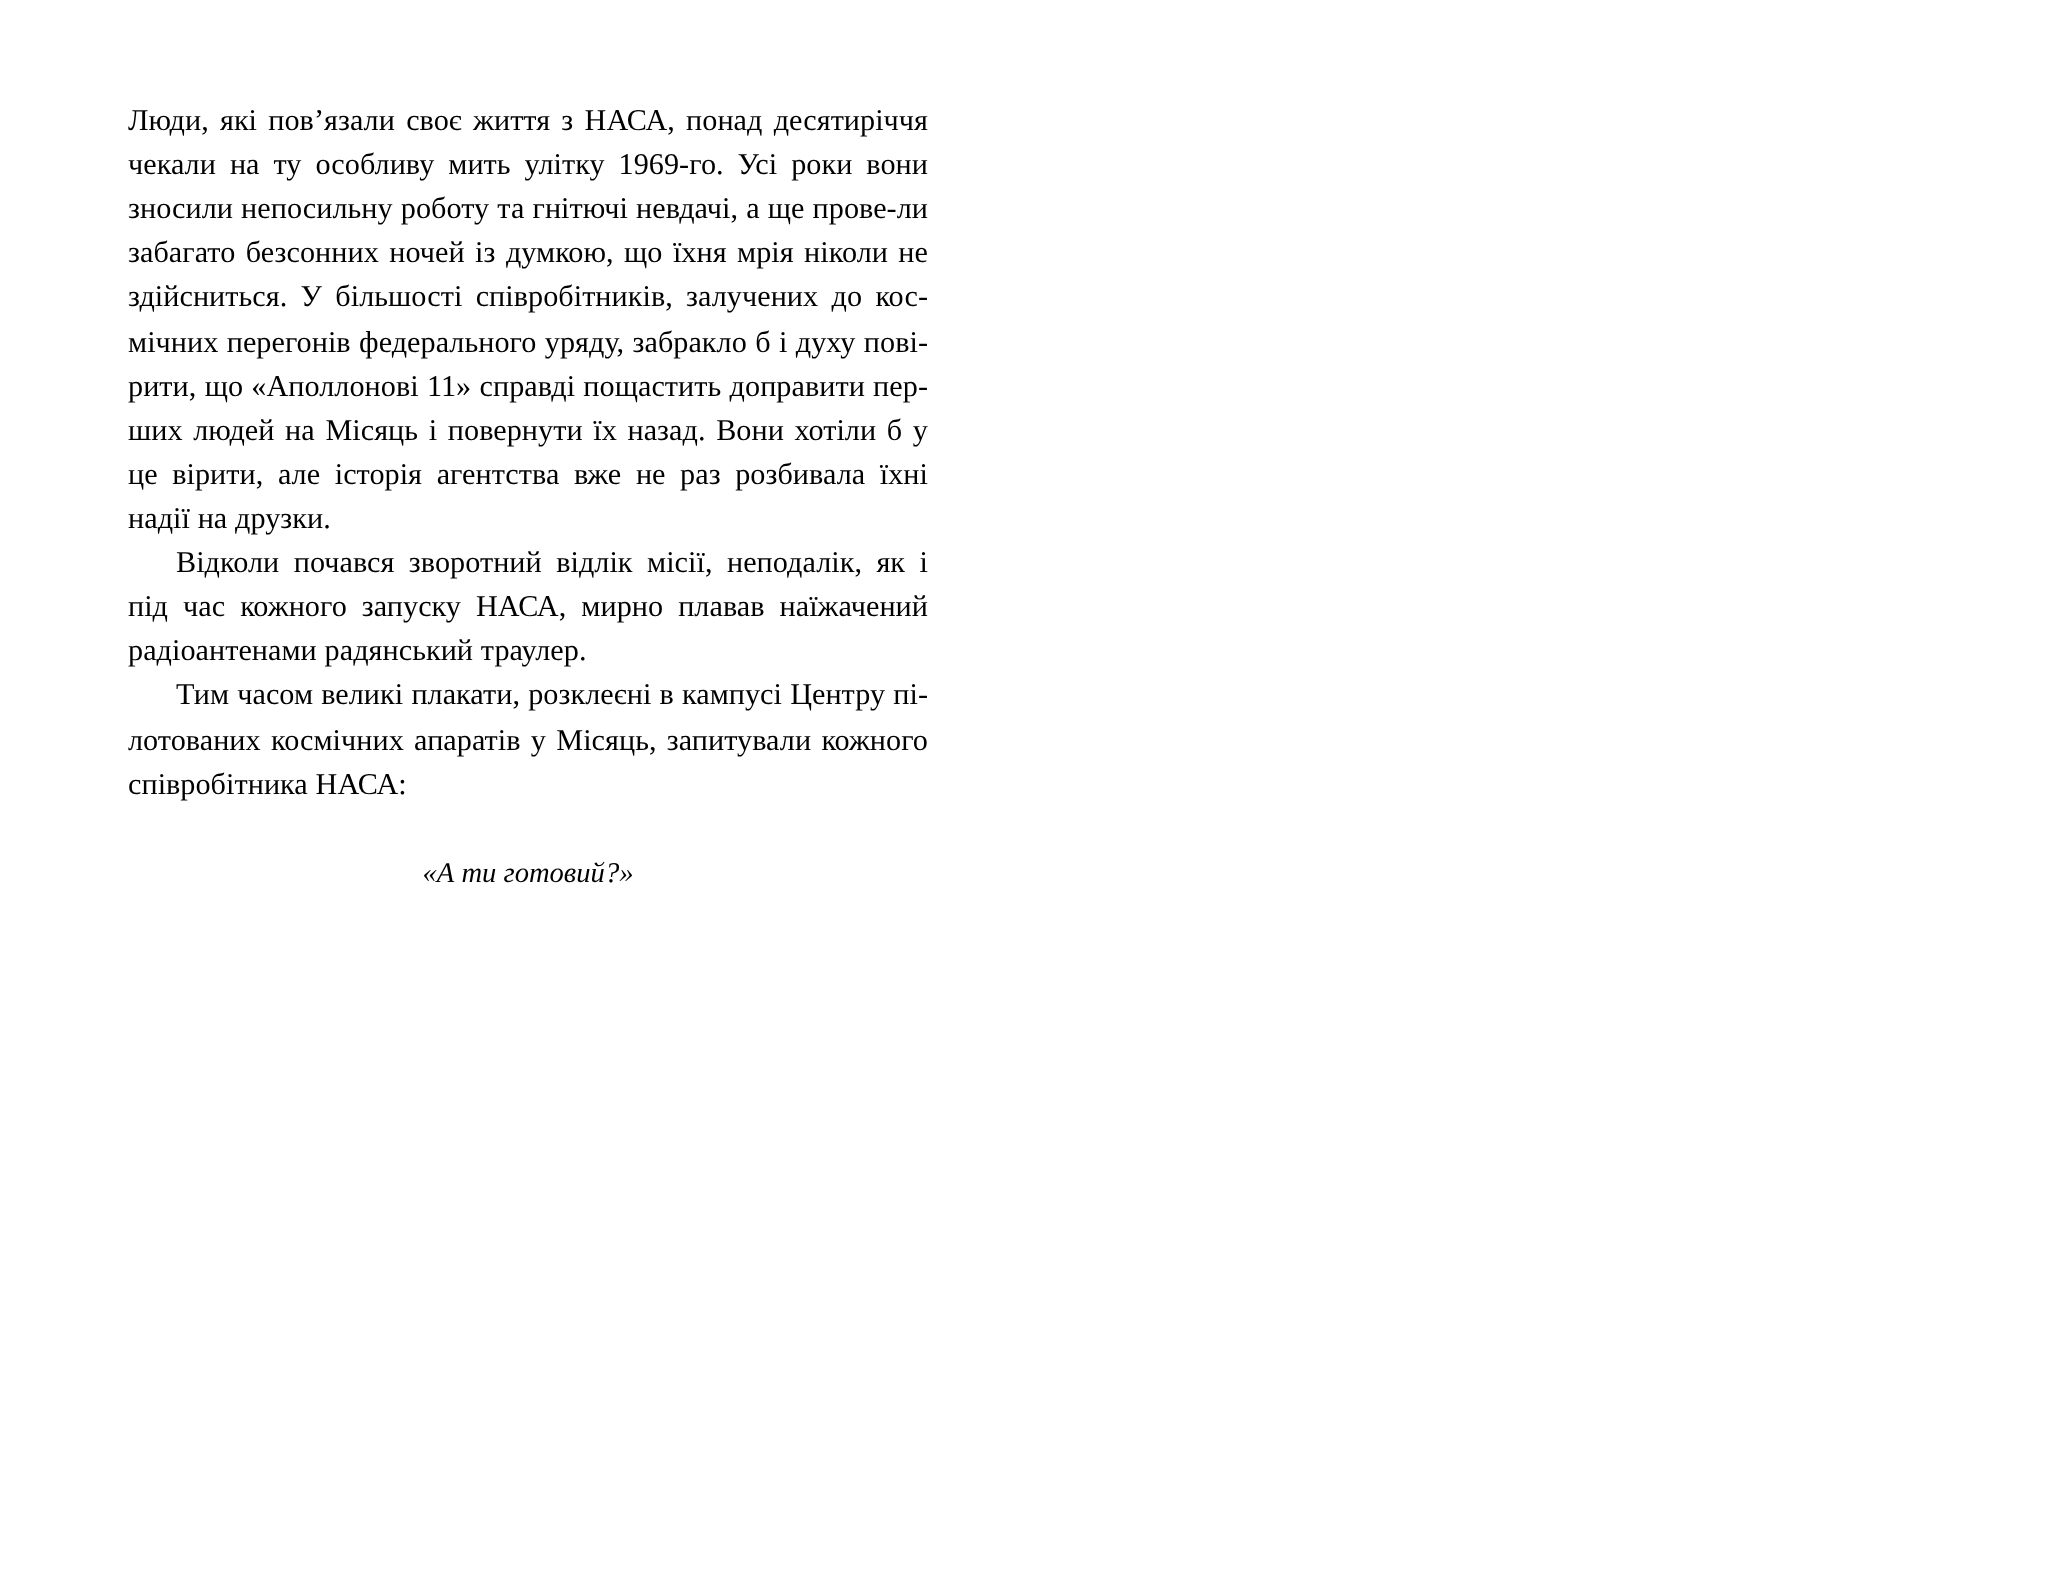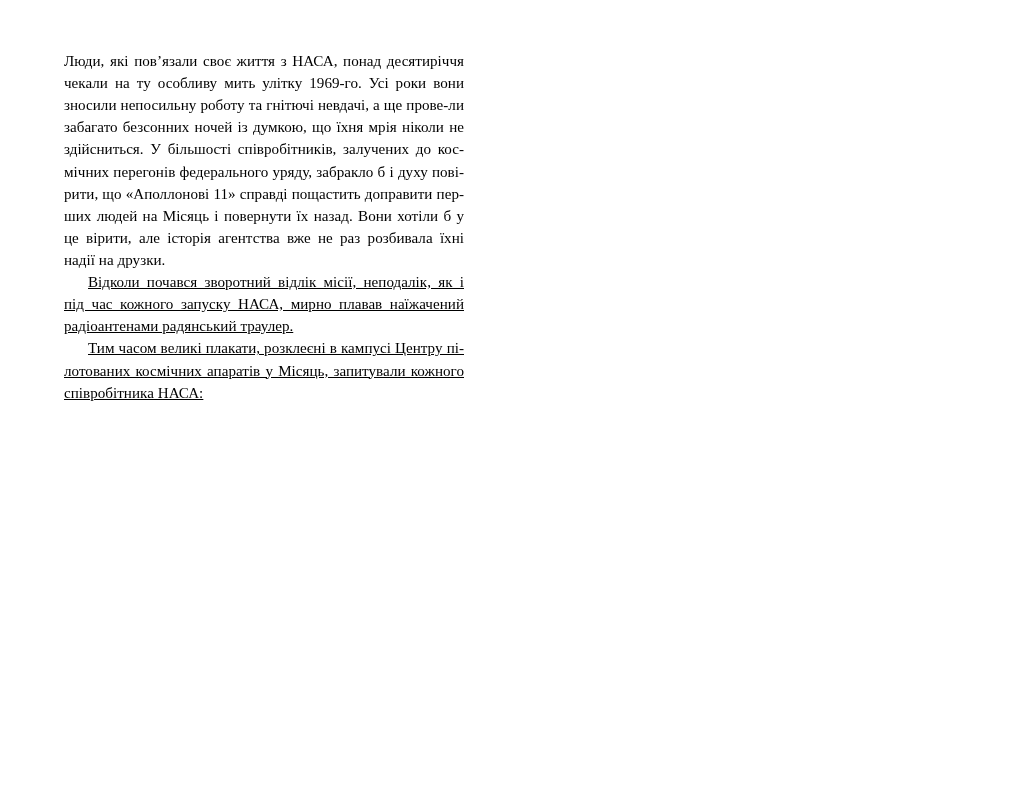--- a/index.html
+++ b/index.html
@@ -31,21 +31,20 @@
     font-size: 15.1px;
     line-height: 1.465;
     text-align: justify;
     text-justify: inter-word;
     hyphens: manual;
     letter-spacing: 0.02px;
     word-spacing: 0.1px;
   }
   p.body-par.indent {
     text-indent: 24px;
-    text-decoration: underline;
   }
   p.body-par.last-line-left {
     text-align-last: left;
   }
   .quote-line {
     margin: 0;
     padding-top: 23px;
     font-size: 14.3px;
     font-style: italic;
     text-align: center;
@@ -53,14 +52,15 @@
   }
 </style>
 </head>
 <body>
 
 <div class="page">
   <div class="text-column">
     <p class="body-par last-line-left">Люди, які пов’язали своє життя з НАСА, понад десятиріччя чекали на ту особливу мить улітку 1969-го. Усі роки вони зносили непосильну роботу та гнітючі невдачі, а ще прове-ли забагато безсонних ночей із думкою, що їхня мрія ніколи не здійсниться. У більшості співробітників, залучених до кос-мічних перегонів федерального уряду, забракло б і духу пові-рити, що «Аполлонові 11» справді пощастить доправити пер-ших людей на Місяць і повернути їх назад. Вони хотіли б у це вірити, але історія агентства вже не раз розбивала їхні надії на друзки.</p>
     <p class="body-par indent last-line-left">Відколи почався зворотний відлік місії, неподалік, як і під час кожного запуску НАСА, мирно плавав наїжачений радіоантенами радянський траулер.</p>
     <p class="body-par indent last-line-left">Тим часом великі плакати, розклеєні в кампусі Центру пі-лотованих космічних апаратів у Місяць, запитували кожного співробітника НАСА:</p>
+    <p class="quote-line">«А ти готовий?»</p>
   </div>
 </div>
 
 </body></html>

